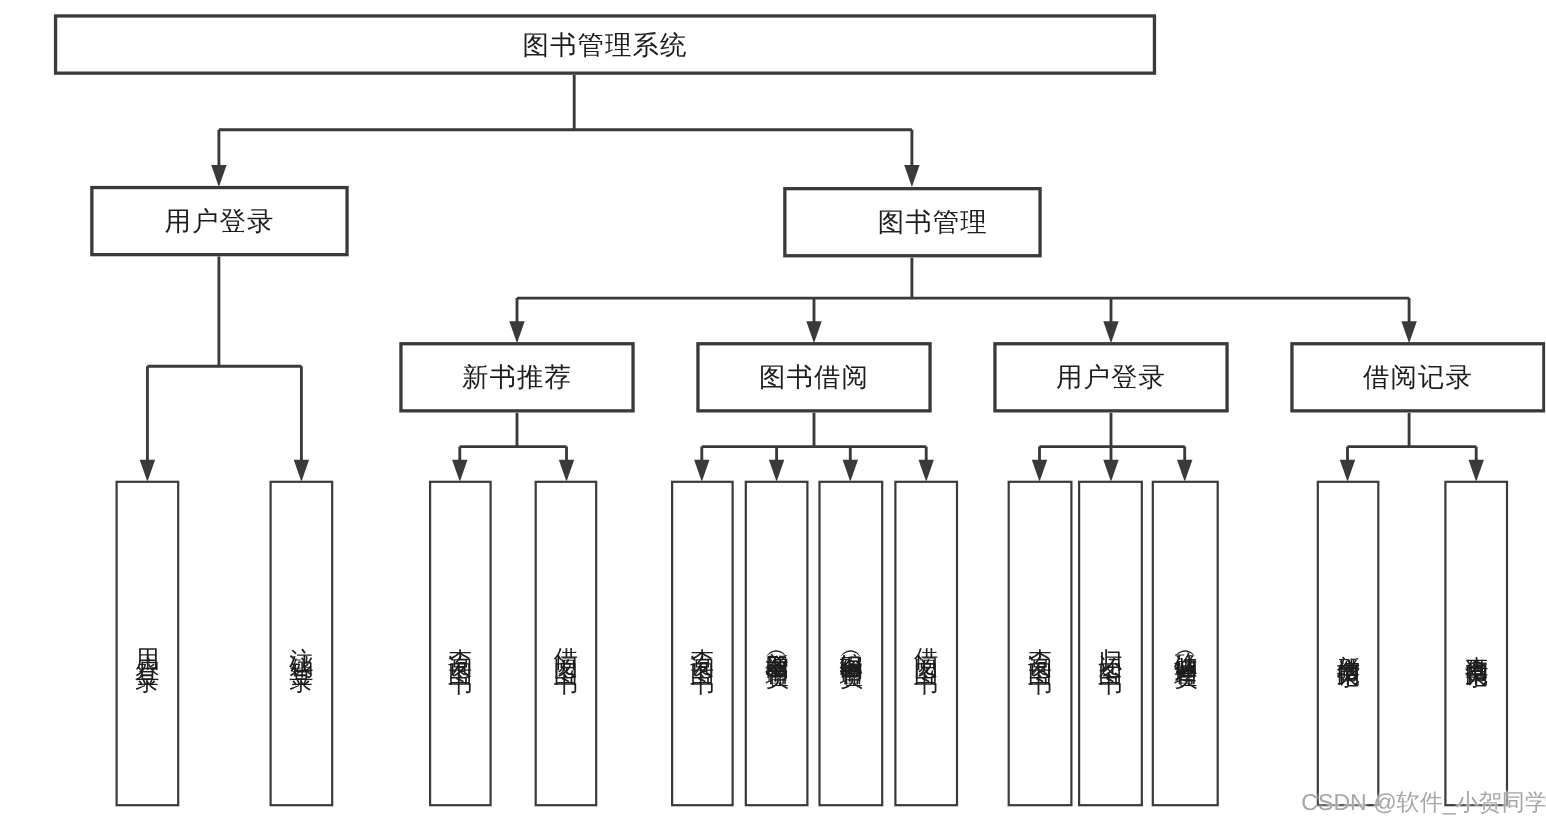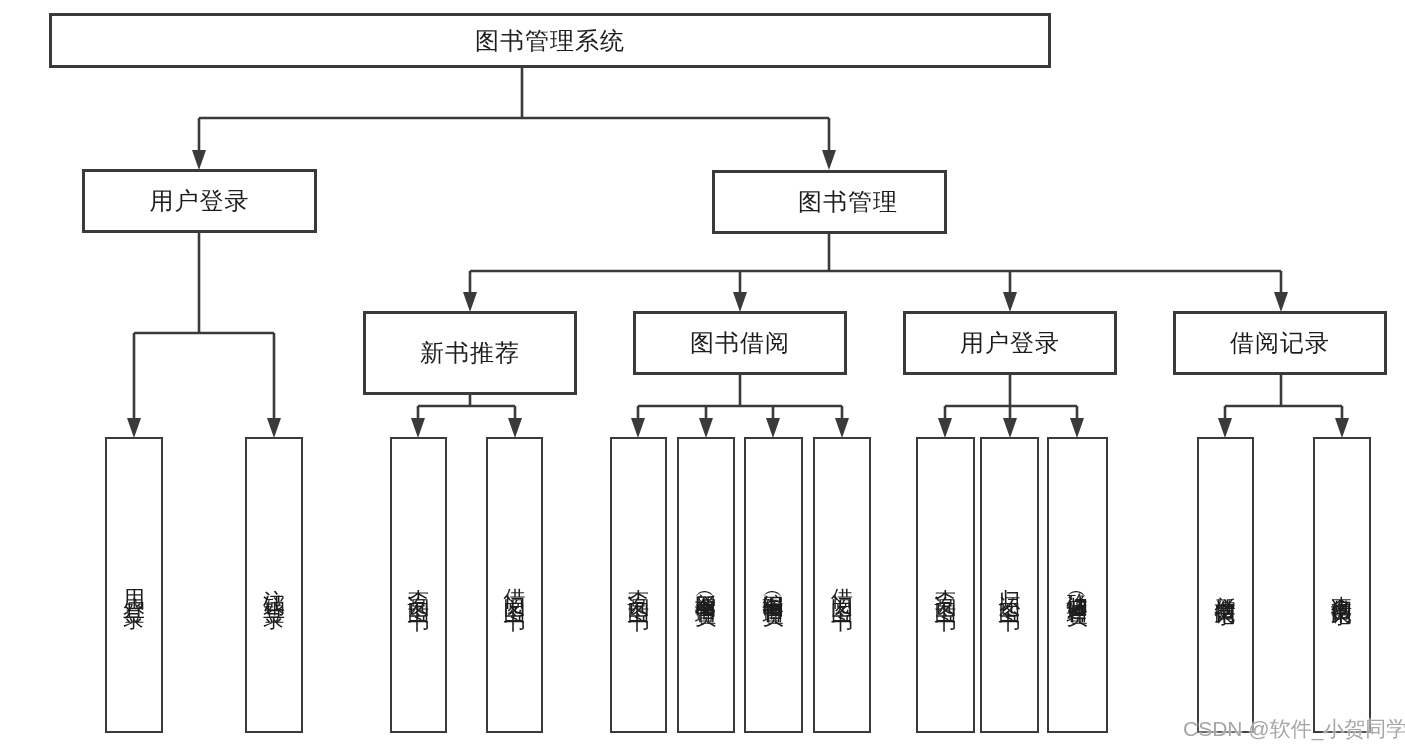--- a/index.html
+++ b/index.html
@@ -102,30 +102,30 @@
     <span>图书管理系统</span>
   </div>
 
   <div class="node h" style="left:82px;top:169px;width:235px;height:64px;">
     <span>用户登录</span>
   </div>
   <div class="node h" style="left:712px;top:170px;width:235px;height:64px;padding-left:37px;">
     <span>图书管理</span>
   </div>
 
-  <div class="node h" style="left:363px;top:311px;width:214px;height:84px;">
+  <div class="node h" style="left:363px;top:311px;width:214px;height:64px;">
     <span>新书推荐</span>
   </div>
   <div class="node h" style="left:633px;top:311px;width:214px;height:64px;">
     <span>图书借阅</span>
   </div>
   <div class="node h" style="left:903px;top:311px;width:214px;height:64px;">
     <span>用户登录</span>
   </div>
-  <div class="node h" style="left:1173px;top:311px;width:214px;height:64px;font-family:Liberation Mono, monospace;">
+  <div class="node h" style="left:1173px;top:311px;width:232px;height:64px;font-family:Liberation Mono, monospace;">
     <span>借阅记录</span>
   </div>
 
   <div class="leaf" style="left:105px;width:58px;">用户登录</div>
   <div class="leaf" style="left:245px;width:58px;">注销登录</div>
 
   <div class="leaf" style="left:390px;width:57px;">查询图书</div>
   <div class="leaf" style="left:486px;width:57px;">借阅图书</div>
 
   <div class="leaf" style="left:610px;width:57px;">查询图书</div>

